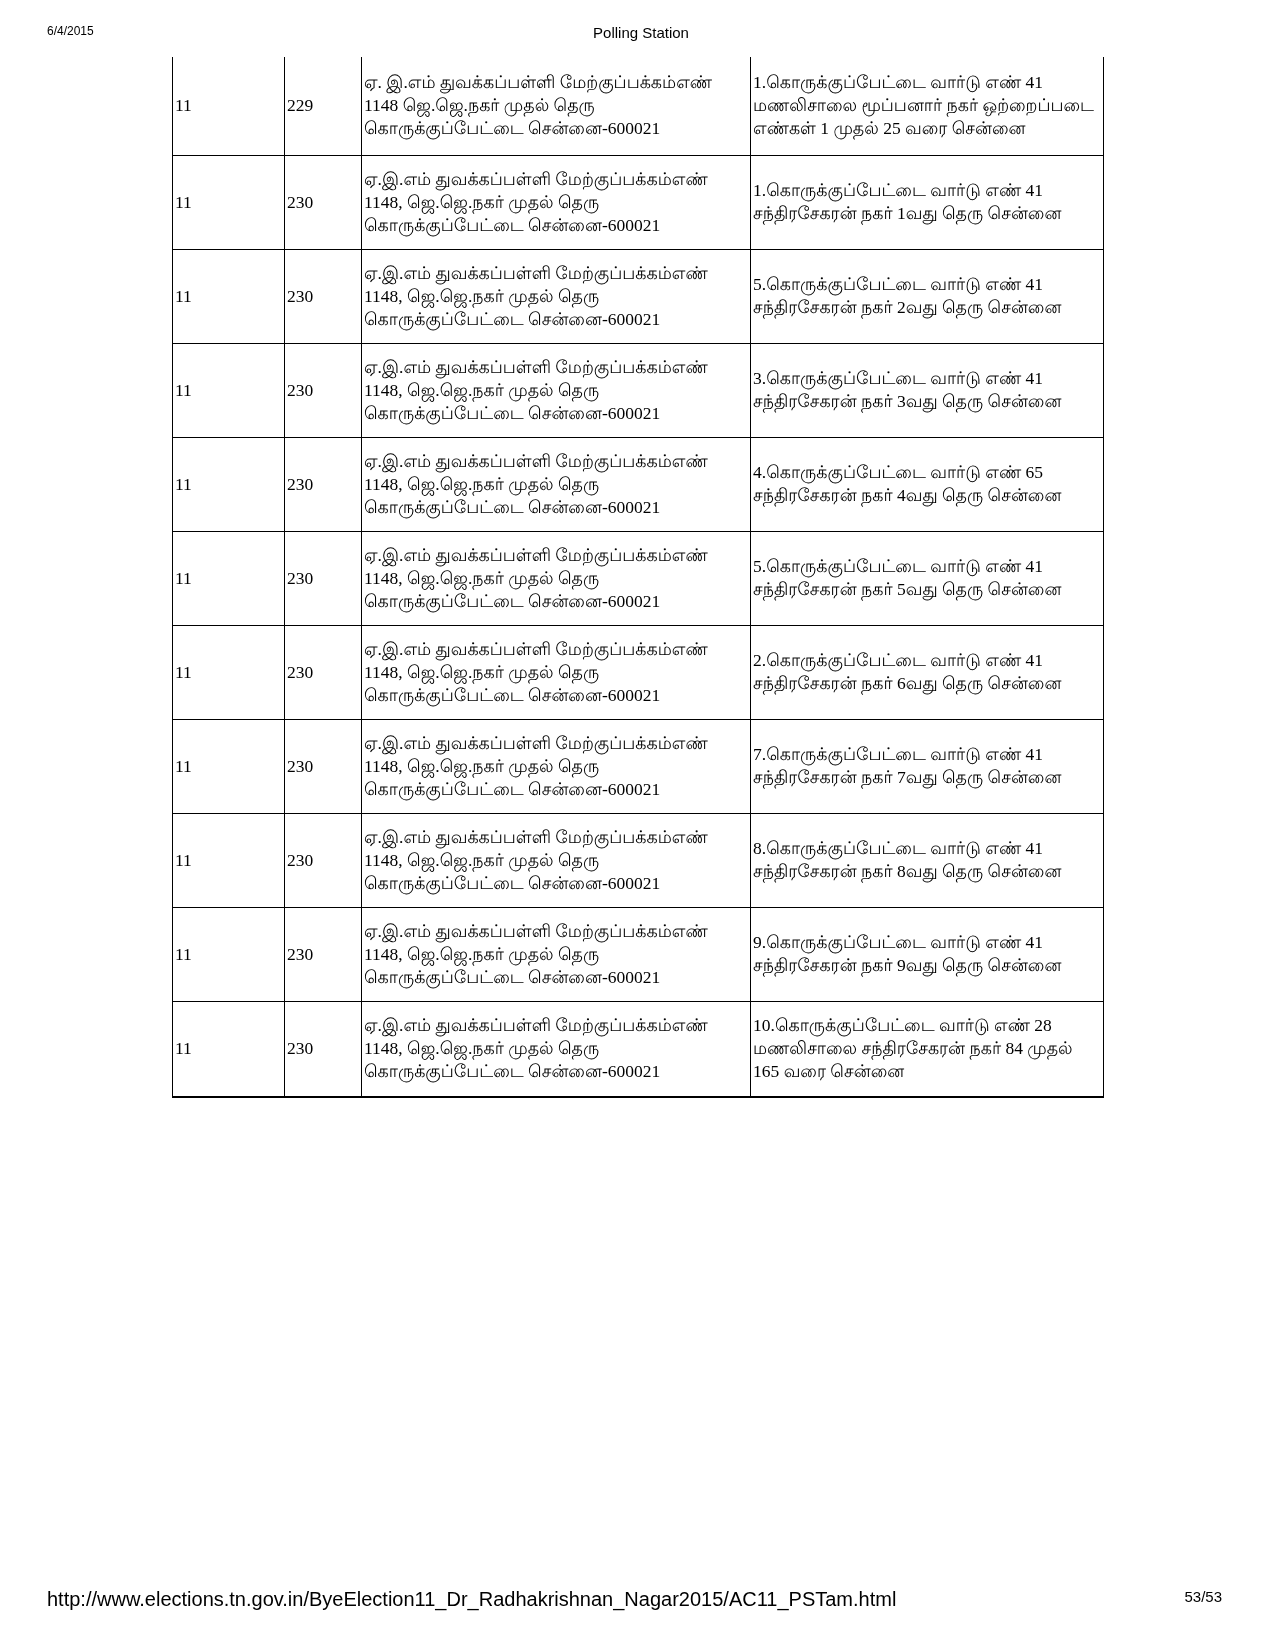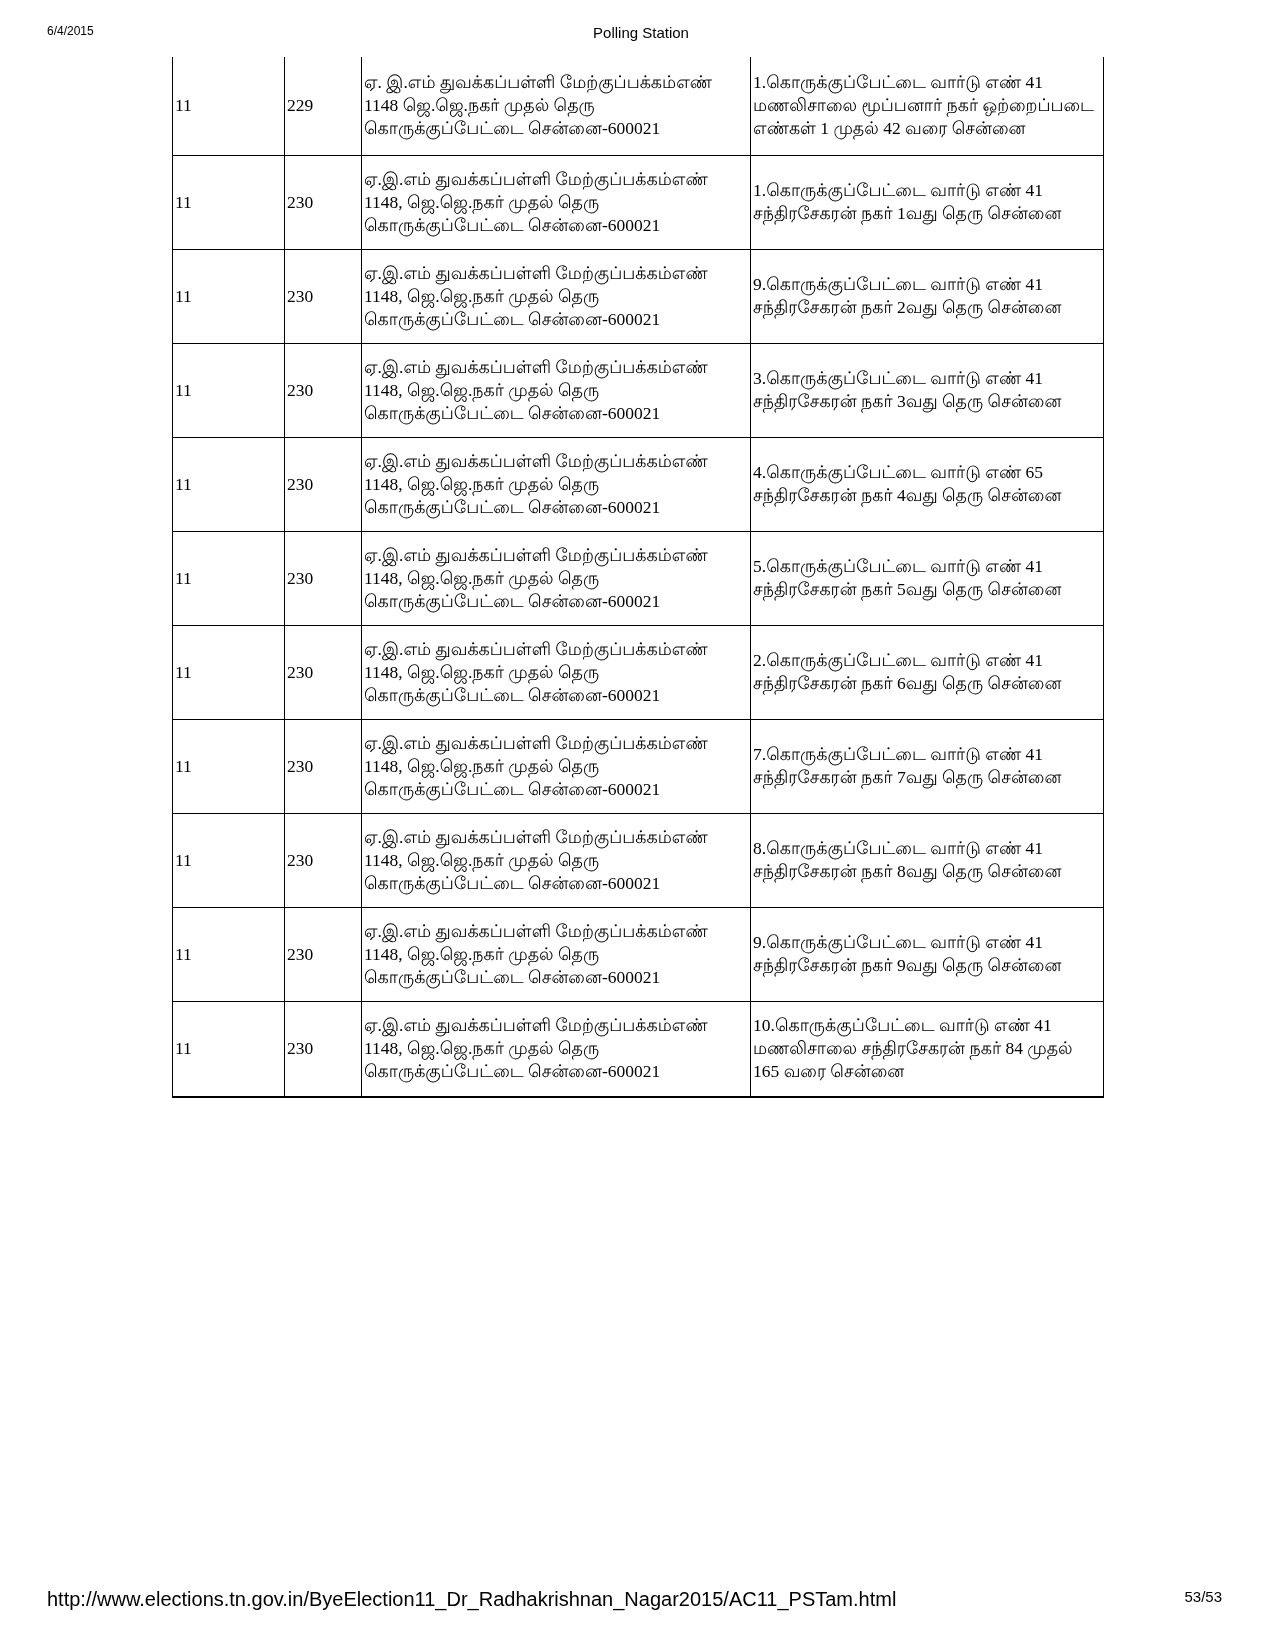--- a/index.html
+++ b/index.html
@@ -79,33 +79,33 @@
     <col style="width:112px">
     <col style="width:77px">
     <col style="width:389px">
     <col style="width:353px">
   </colgroup>
   <tbody>
     <tr class="row-first">
       <td class="num-cell">11</td>
       <td class="num-cell">229</td>
       <td>ஏ. இ.எம் துவக்கப்பள்ளி மேற்குப்பக்கம்எண் 1148 ஜெ.ஜெ.நகர் முதல் தெரு கொருக்குப்பேட்டை சென்னை-600021</td>
-      <td>1.கொருக்குப்பேட்டை வார்டு எண் 41 மணலிசாலை மூப்பனார் நகர் ஒற்றைப்படை எண்கள் 1 முதல் 42 வரை சென்னை</td>
+      <td>1.கொருக்குப்பேட்டை வார்டு எண் 41 மணலிசாலை மூப்பனார் நகர் ஒற்றைப்படை எண்கள் 1 முதல் 25 வரை சென்னை</td>
     </tr>
     <tr>
       <td class="num-cell">11</td>
       <td class="num-cell">230</td>
       <td>ஏ.இ.எம் துவக்கப்பள்ளி மேற்குப்பக்கம்எண் 1148, ஜெ.ஜெ.நகர் முதல் தெரு கொருக்குப்பேட்டை சென்னை-600021</td>
       <td>1.கொருக்குப்பேட்டை வார்டு எண் 41 சந்திரசேகரன் நகர் 1வது தெரு சென்னை</td>
     </tr>
     <tr>
       <td class="num-cell">11</td>
       <td class="num-cell">230</td>
       <td>ஏ.இ.எம் துவக்கப்பள்ளி மேற்குப்பக்கம்எண் 1148, ஜெ.ஜெ.நகர் முதல் தெரு கொருக்குப்பேட்டை சென்னை-600021</td>
-      <td>9.கொருக்குப்பேட்டை வார்டு எண் 41 சந்திரசேகரன் நகர் 2வது தெரு சென்னை</td>
+      <td>5.கொருக்குப்பேட்டை வார்டு எண் 41 சந்திரசேகரன் நகர் 2வது தெரு சென்னை</td>
     </tr>
     <tr>
       <td class="num-cell">11</td>
       <td class="num-cell">230</td>
       <td>ஏ.இ.எம் துவக்கப்பள்ளி மேற்குப்பக்கம்எண் 1148, ஜெ.ஜெ.நகர் முதல் தெரு கொருக்குப்பேட்டை சென்னை-600021</td>
       <td>3.கொருக்குப்பேட்டை வார்டு எண் 41 சந்திரசேகரன் நகர் 3வது தெரு சென்னை</td>
     </tr>
     <tr>
       <td class="num-cell">11</td>
       <td class="num-cell">230</td>
@@ -139,19 +139,19 @@
     <tr>
       <td class="num-cell">11</td>
       <td class="num-cell">230</td>
       <td>ஏ.இ.எம் துவக்கப்பள்ளி மேற்குப்பக்கம்எண் 1148, ஜெ.ஜெ.நகர் முதல் தெரு கொருக்குப்பேட்டை சென்னை-600021</td>
       <td>9.கொருக்குப்பேட்டை வார்டு எண் 41 சந்திரசேகரன் நகர் 9வது தெரு சென்னை</td>
     </tr>
     <tr class="row-last">
       <td class="num-cell">11</td>
       <td class="num-cell">230</td>
       <td>ஏ.இ.எம் துவக்கப்பள்ளி மேற்குப்பக்கம்எண் 1148, ஜெ.ஜெ.நகர் முதல் தெரு கொருக்குப்பேட்டை சென்னை-600021</td>
-      <td>10.கொருக்குப்பேட்டை வார்டு எண் 41 மணலிசாலை சந்திரசேகரன் நகர் 84 முதல் 165 வரை சென்னை</td>
+      <td>10.கொருக்குப்பேட்டை வார்டு எண் 28 மணலிசாலை சந்திரசேகரன் நகர் 84 முதல் 165 வரை சென்னை</td>
     </tr>
   </tbody>
 </table>
 
 <div class="print-footer-url">http://www.elections.tn.gov.in/ByeElection11_Dr_Radhakrishnan_Nagar2015/AC11_PSTam.html</div>
 <div class="print-footer-page">53/53</div>
 
 </body></html>

